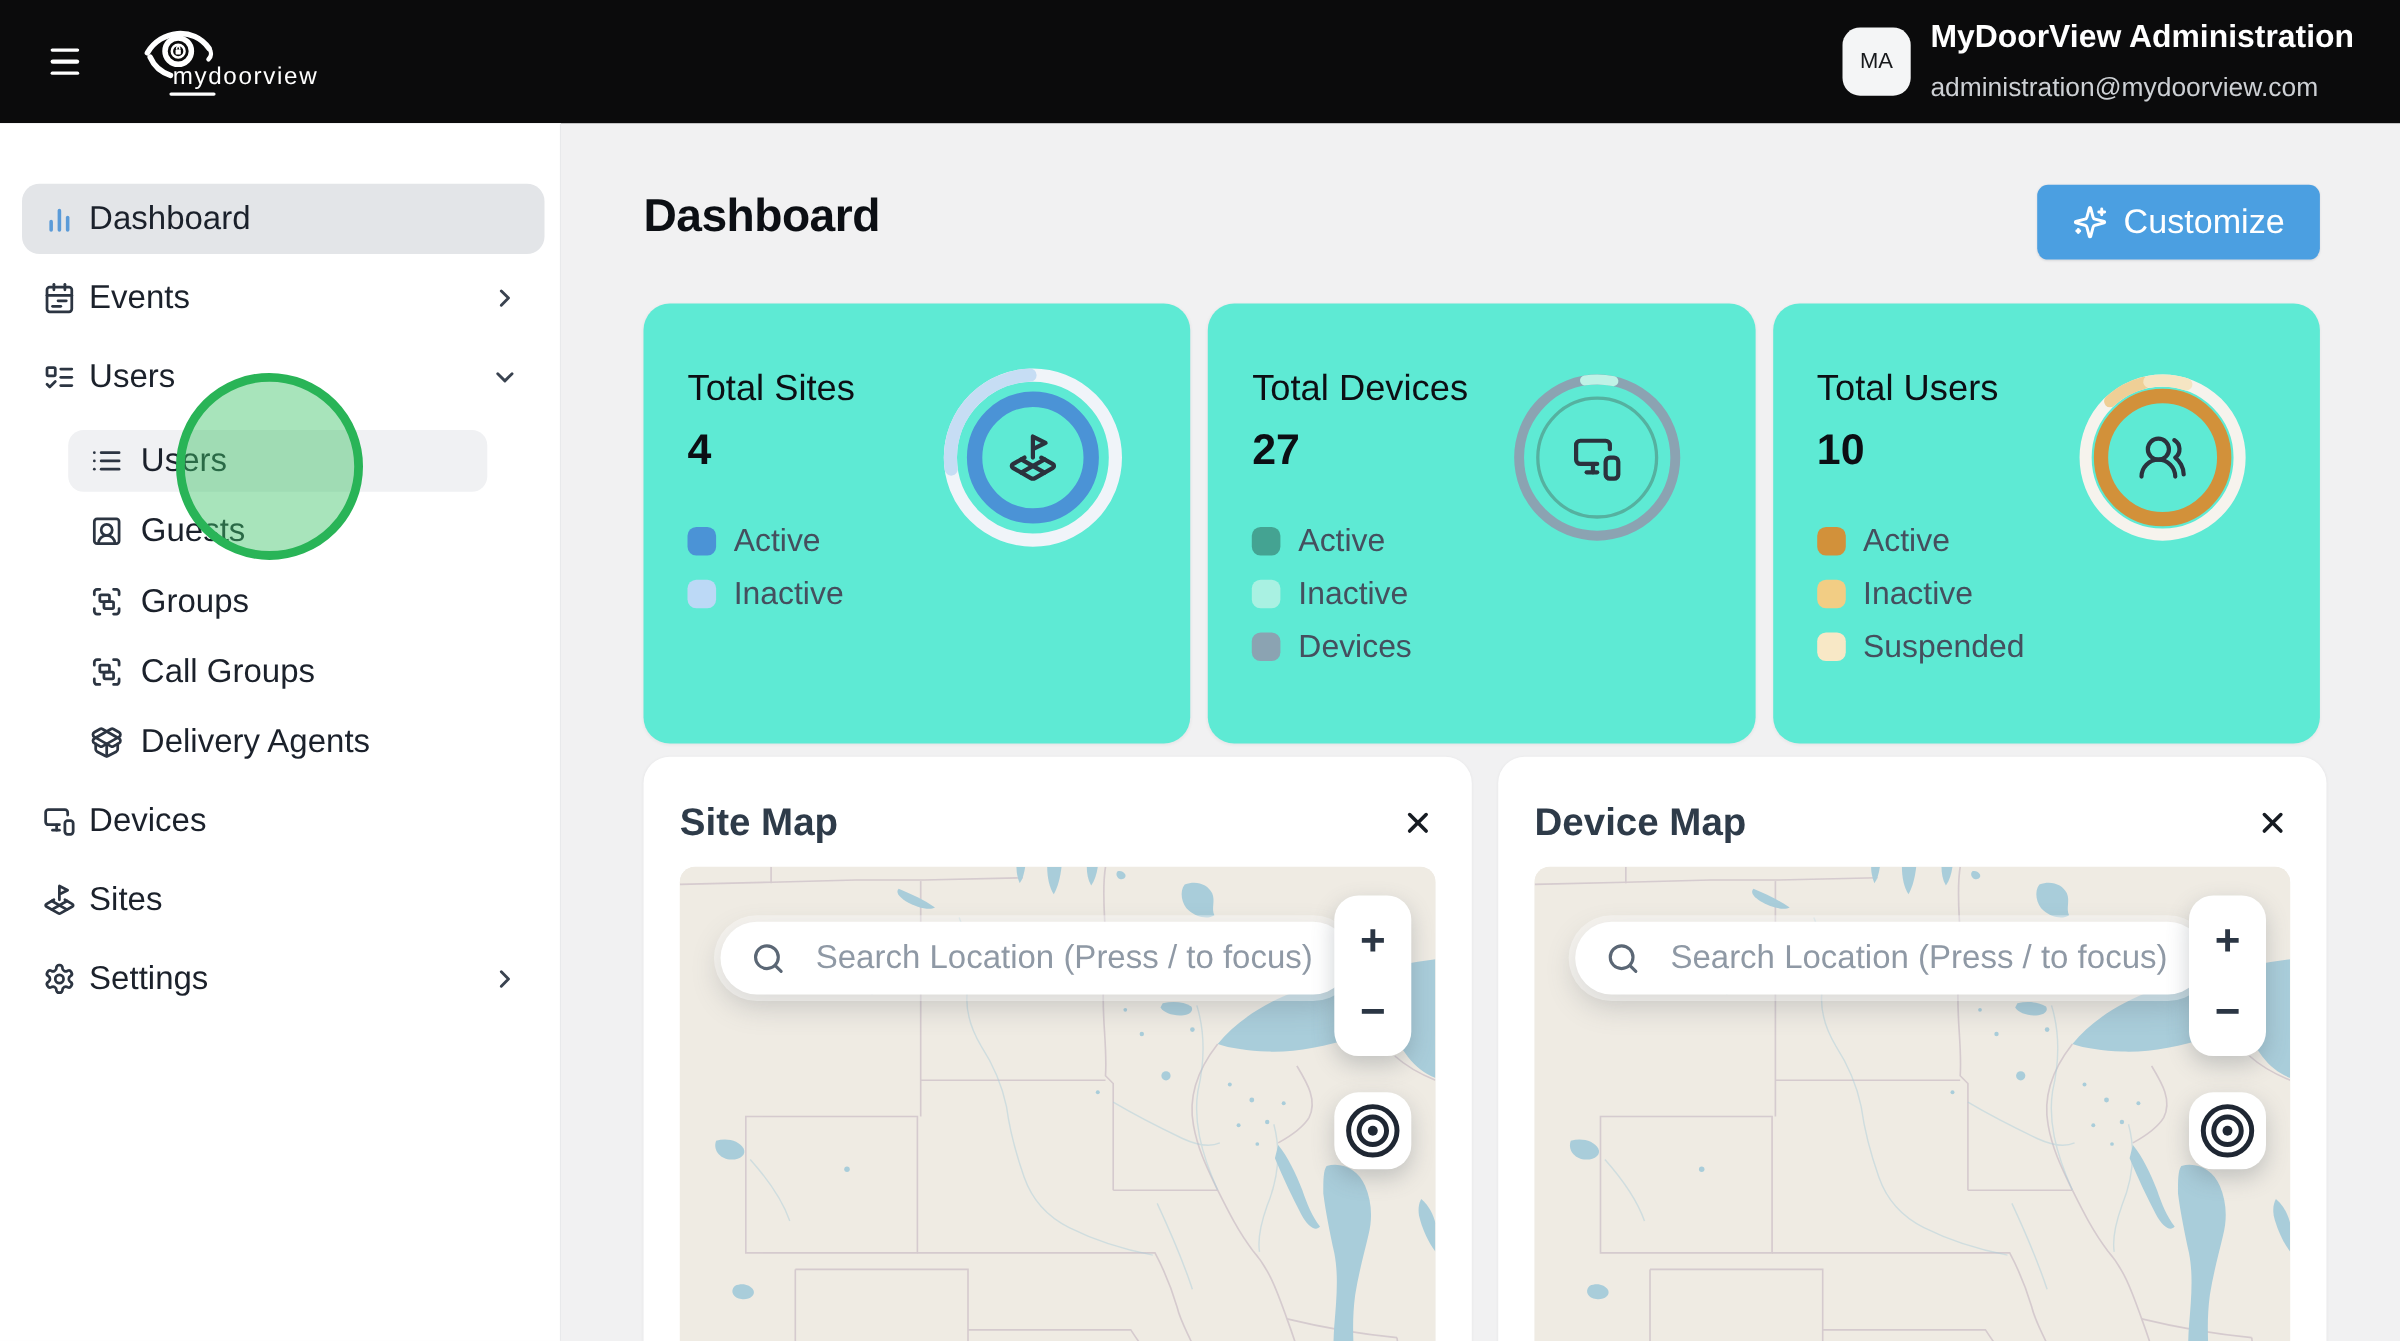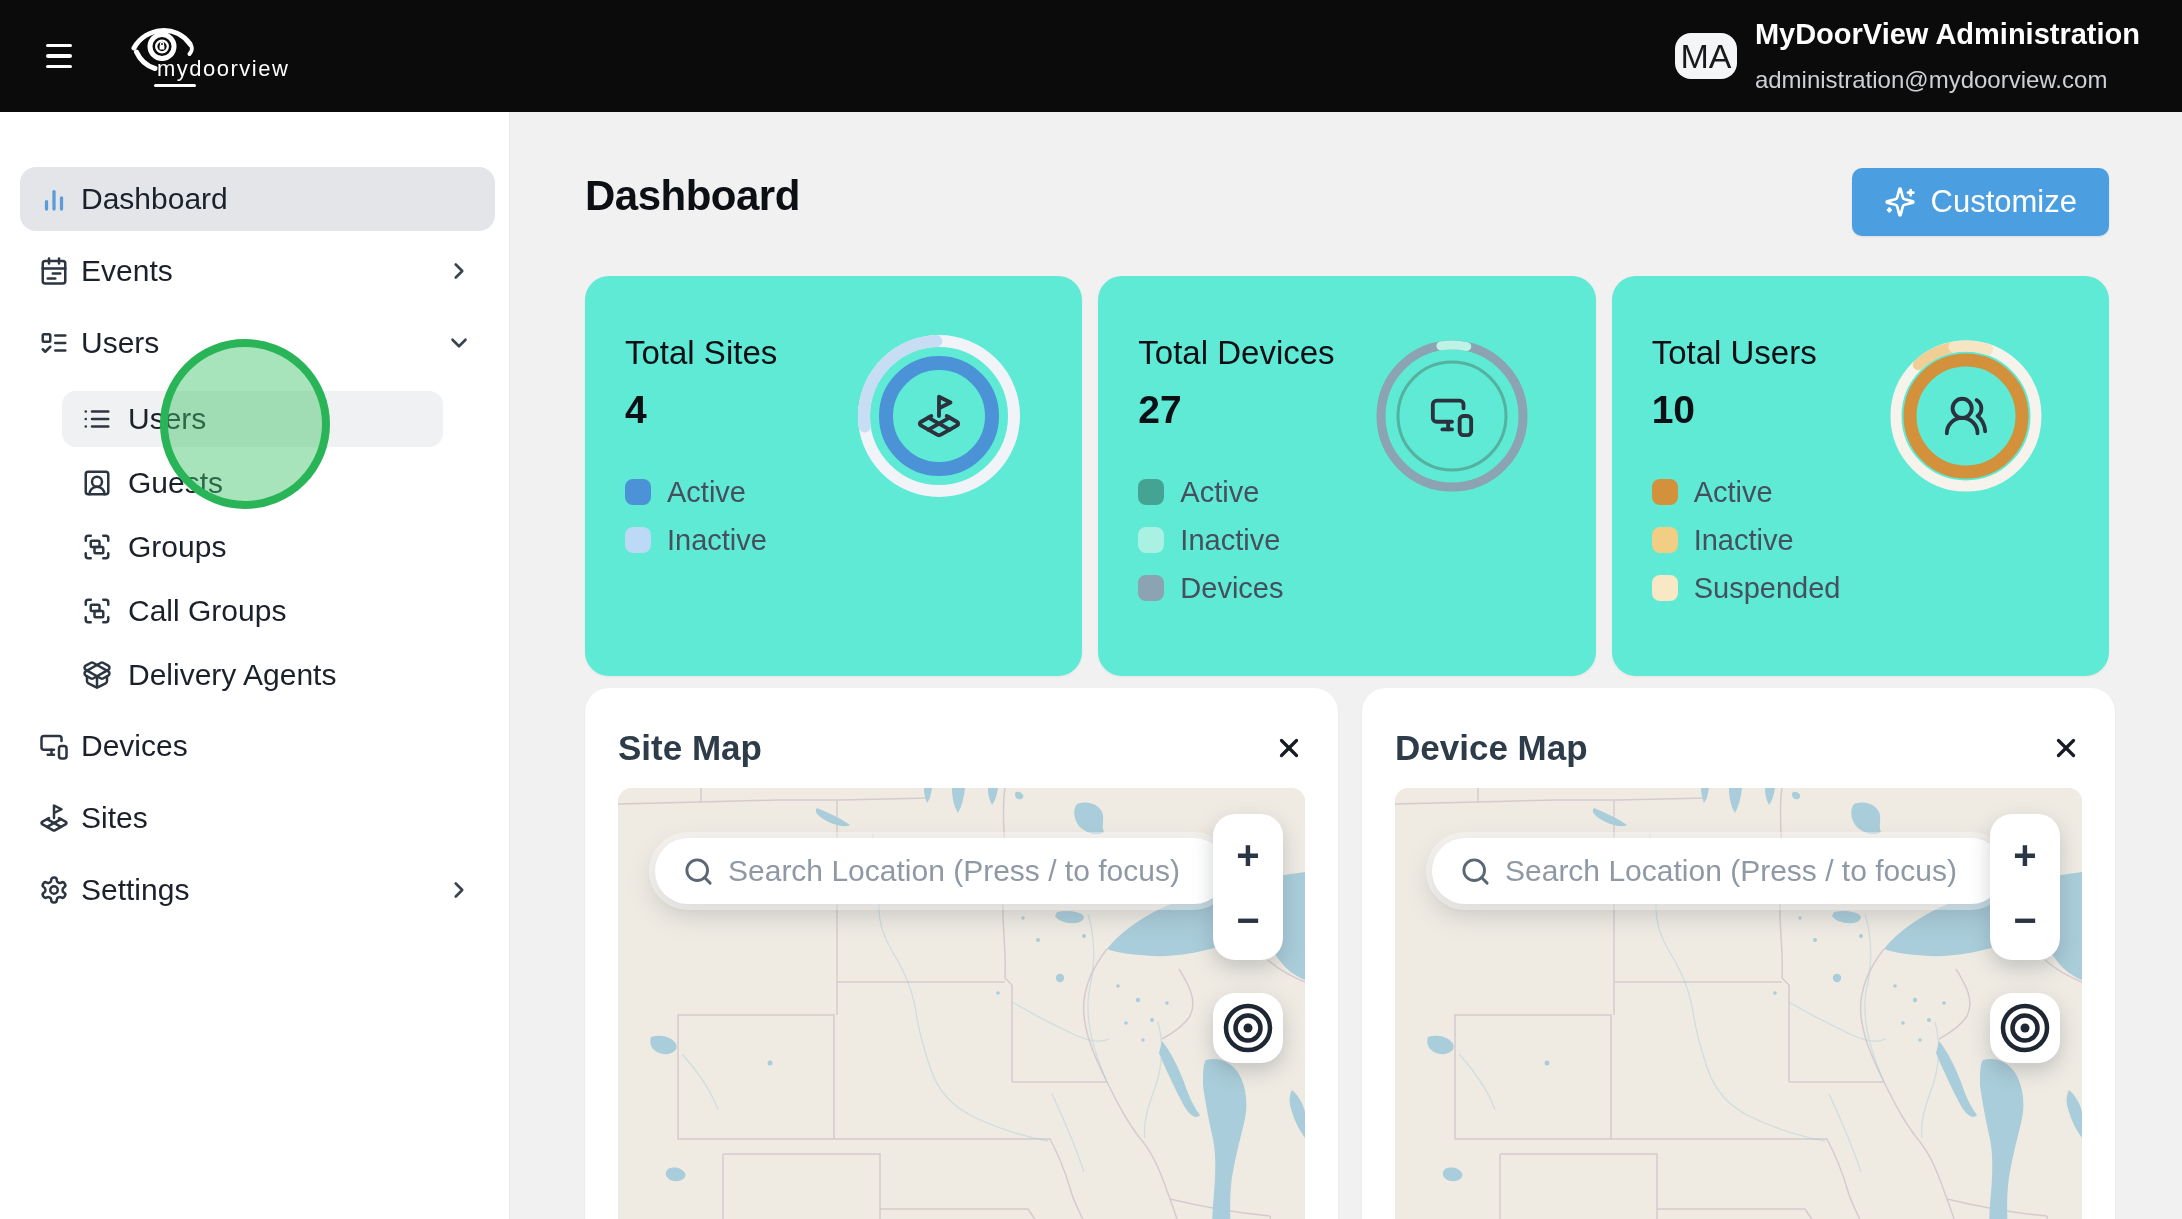--- a/index.html
+++ b/index.html
@@ -10,22 +10,22 @@
   .topbar { position:relative; height:112px; background:#0b0b0c; display:flex; align-items:center; }
   .hamburger { margin-left:46px; width:34px; height:34px; background:none; border:none; cursor:pointer;
     display:flex; flex-direction:column; justify-content:center; gap:7px; }
   .hamburger span { display:block; width:26px; height:3.5px; background:#fff; border-radius:2px; }
   .brand { margin-left:50px; position:relative; height:112px; width:170px; }
   .brand svg { position:absolute; left:0; top:18px; display:block; }
   .brand-text { color:#fff; font-size:22px; letter-spacing:1.5px; font-weight:400; position:absolute; left:27px; top:56px; }
   .brand-underline { position:absolute; left:24px; top:84px; width:42px; height:2.5px; background:#fff; border-radius:2px; }
   .top-spacer { flex:1; }
   .userchip { display:flex; align-items:center; gap:18px; margin-right:42px; }
-  .avatar { width:62px; height:46px; border-radius:16px; background:#f4f5f6; color:#17191c;
-    display:flex; align-items:center; justify-content:center; font-size:34px; font-weight:500; }
+  .avatar { width:62px; height:62px; border-radius:16px; background:#f4f5f6; color:#17191c;
+    display:flex; align-items:center; justify-content:center; font-size:20px; font-weight:500; }
   .user-name { color:#ffffff; font-size:29px; font-weight:700; line-height:1.15; }
   .user-email { color:#cdd0d4; font-size:24px; font-weight:400; margin-top:15px; }
 
   
   .shell { display:flex; height:1107px; }
   .sidebar { position:relative; width:510px; background:#ffffff; border-right:1px solid #e8e9eb;
     padding-top:55px; flex:none; }
   .nav-item { position:relative; height:64px; margin:0 14px 8px 20px; border-radius:16px;
     display:flex; align-items:center; cursor:pointer; }
   .nav-item .ico { position:absolute; left:19px; width:30px; height:30px; color:#2c3542; }
@@ -69,21 +69,21 @@
   .map-close { width:44px; height:44px; border:none; background:none; cursor:pointer; color:#171c23;
     display:flex; align-items:center; justify-content:center; margin-right:-6px; }
   .map-close svg { width:30px; height:30px; }
   .map-box { position:relative; width:687px; height:470px; border-radius:14px; overflow:hidden; background:#eeeae2; }
   .map-box > svg.basemap { position:absolute; left:0; top:0; }
   .map-search { position:absolute; left:37px; top:50px; width:572px; height:66px; background:#fff;
     border-radius:33px; display:flex; align-items:center;
     box-shadow:0 0 0 6px rgba(255,255,255,.38), 0 10px 26px rgba(90,98,108,.28); }
   .map-search svg { width:31px; height:31px; margin-left:28px; color:#5b6775; flex:none; }
   .map-search input { border:none; outline:none; background:none; flex:1; margin-left:14px; margin-right:20px;
-    font-size:30px; color:#ec4899; font-family:inherit; }
+    font-size:30px; color:#ec4899; font-family:inherit;text-align:center; }
   .map-search input::placeholder { color:#8f99a5; opacity:1; }
   .zoom-ctrl { position:absolute; right:22px; top:26px; width:70px; height:146px; background:#fff; border-radius:22px;
     box-shadow:0 8px 20px rgba(90,98,108,.30); display:flex; flex-direction:column; }
   .zoom-btn { flex:1; border:none; background:none; cursor:pointer; font-size:40px; font-weight:600;
     color:#2b3644; font-family:inherit; line-height:1; padding:0; }
   .zoom-btn.zin { padding-top:8px; }
   .zoom-btn.zout { padding-bottom:8px; }
   .locate-btn { position:absolute; right:22px; top:205px; width:70px; height:70px; background:#fff; border-radius:22px;
     box-shadow:0 8px 20px rgba(90,98,108,.30); border:none; cursor:pointer;
     display:flex; align-items:center; justify-content:center; }

